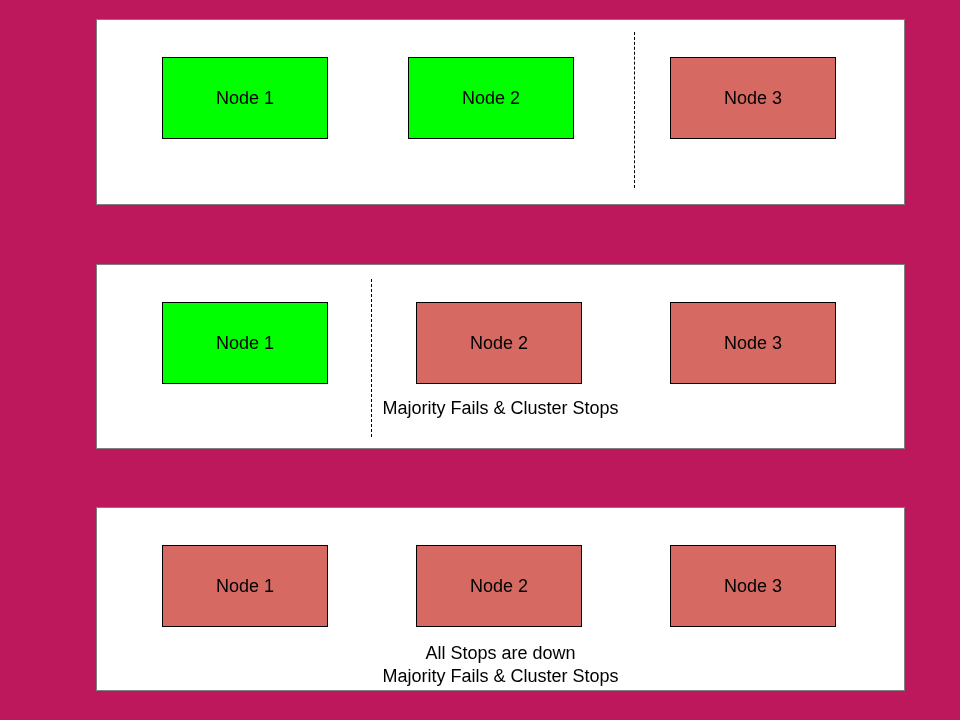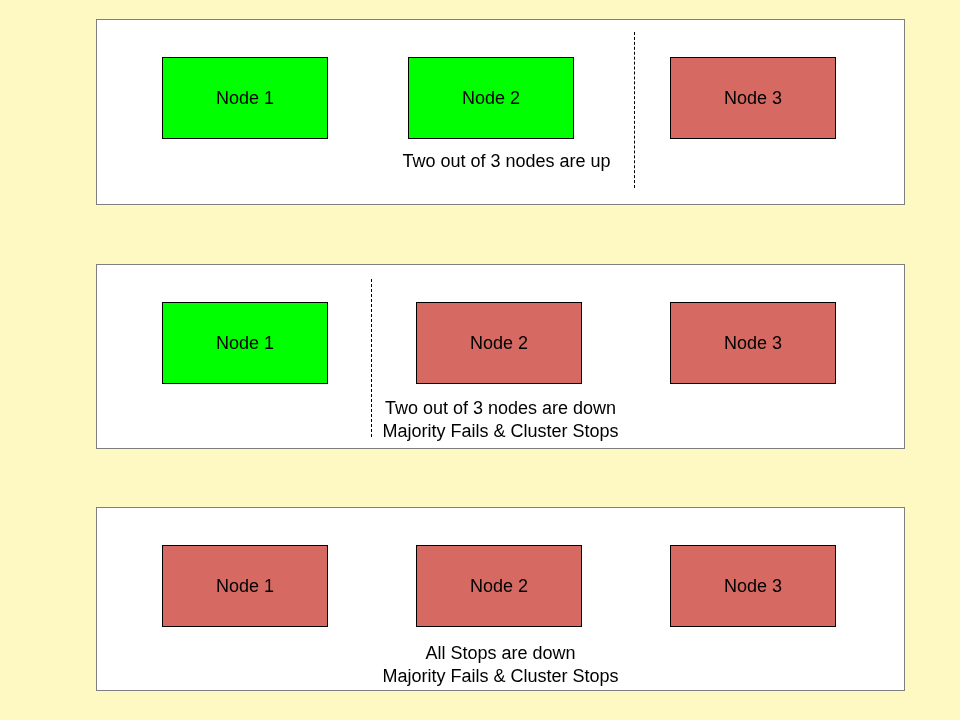--- a/index.html
+++ b/index.html
@@ -1,20 +1,20 @@
 <!DOCTYPE html>
 <html><head>
 <meta charset="utf-8">
 <style>
   html, body { margin: 0; padding: 0; background: #000; }
   .stage {
     position: relative;
     width: 960px;
     height: 720px;
-    background: #fef9c3;
+    background: #be185d;
     font-family: "Liberation Sans", sans-serif;
     overflow: hidden;
   }
   .panel {
     position: absolute;
     left: 96px;
     width: 809px;
     box-sizing: border-box;
     background: #fff;
     border: 1px solid #7f7f7f;
@@ -72,37 +72,35 @@
       <span>Node 1</span>
     </div>
     <div class="node n2" style="background: rgb(0, 255, 0);">
       <span>Node 2</span>
     </div>
     <div class="node n3" style="background: rgb(214, 106, 99);">
       <span>Node 3</span>
     </div>
     <div class="divider"></div>
     <div class="caption">
-      <div>Two out of 3 nodes are up</div>
     </div>
   </div>
 
   <div class="panel p2">
     <div class="node n1" style="background: rgb(0, 255, 0);">
       <span>Node 1</span>
     </div>
     <div class="node n2" style="background: rgb(214, 106, 99);">
       <span>Node 2</span>
     </div>
     <div class="node n3" style="background: rgb(214, 106, 99);">
       <span>Node 3</span>
     </div>
     <div class="divider"></div>
     <div class="caption">
-      <div>Two out of 3 nodes are down</div>
       <div>Majority Fails &amp; Cluster Stops</div>
     </div>
   </div>
 
   <div class="panel p3">
     <div class="node n1" style="background: rgb(214, 106, 99);">
       <span>Node 1</span>
     </div>
     <div class="node n2" style="background: rgb(214, 106, 99);">
       <span>Node 2</span>

